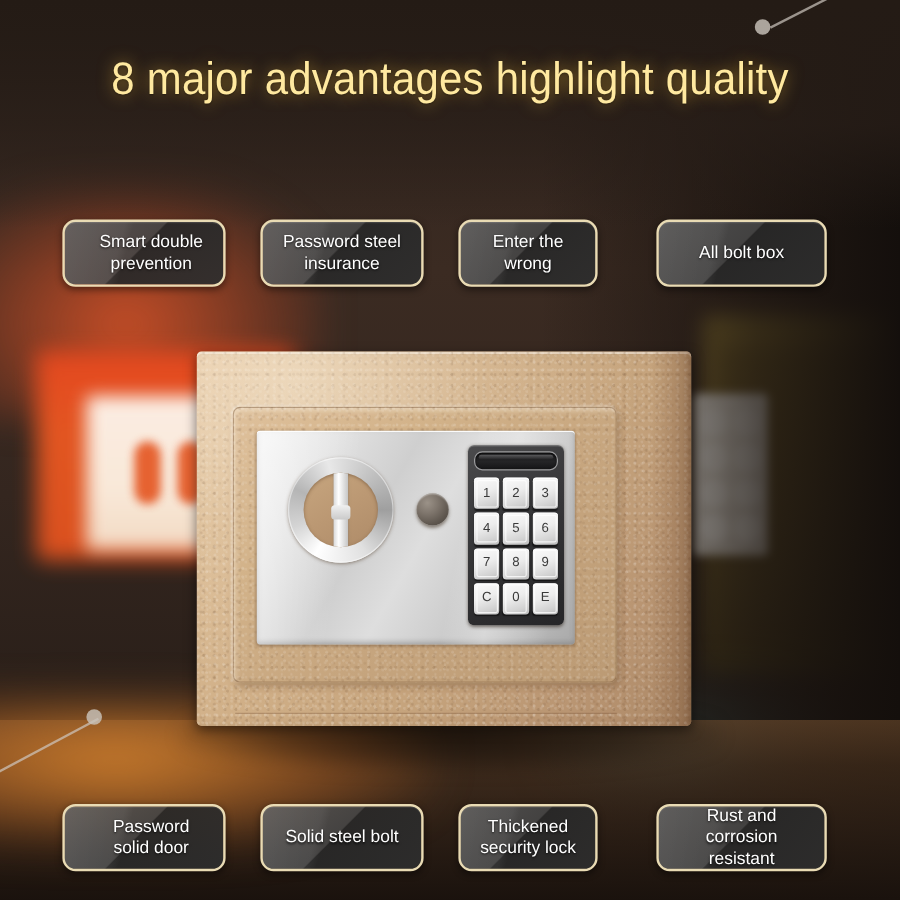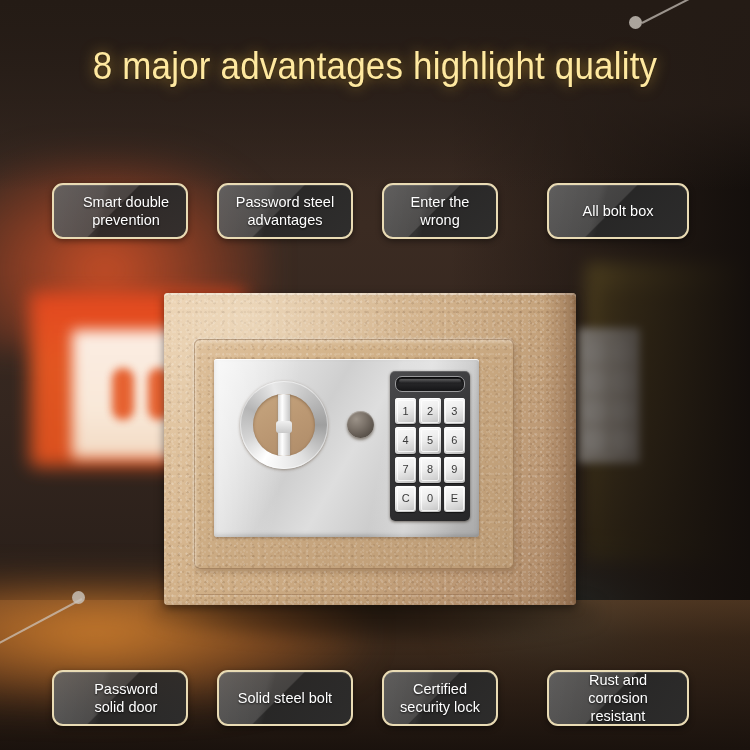--- a/index.html
+++ b/index.html
@@ -338,21 +338,21 @@
   <div class="chip-row top">
     <div class="chip c1">
       <div>
         <span>Smart double</span>
         <span>prevention</span>
       </div>
     </div>
     <div class="chip c2">
       <div>
         <span>Password steel</span>
-        <span>advantages</span>
+        <span>insurance</span>
       </div>
     </div>
     <div class="chip c3">
       <div>
         <span>Enter the wrong</span>
       </div>
     </div>
     <div class="chip c4">
       <div>
         <span>All bolt box</span>
@@ -435,21 +435,21 @@
         <span>solid door</span>
       </div>
     </div>
     <div class="chip c2">
       <div>
         <span>Solid steel bolt</span>
       </div>
     </div>
     <div class="chip c3">
       <div>
-        <span>Certified</span>
+        <span>Thickened</span>
         <span>security lock</span>
       </div>
     </div>
     <div class="chip c4">
       <div>
         <span>Rust and</span>
         <span>corrosion resistant</span>
       </div>
     </div>
   </div>

